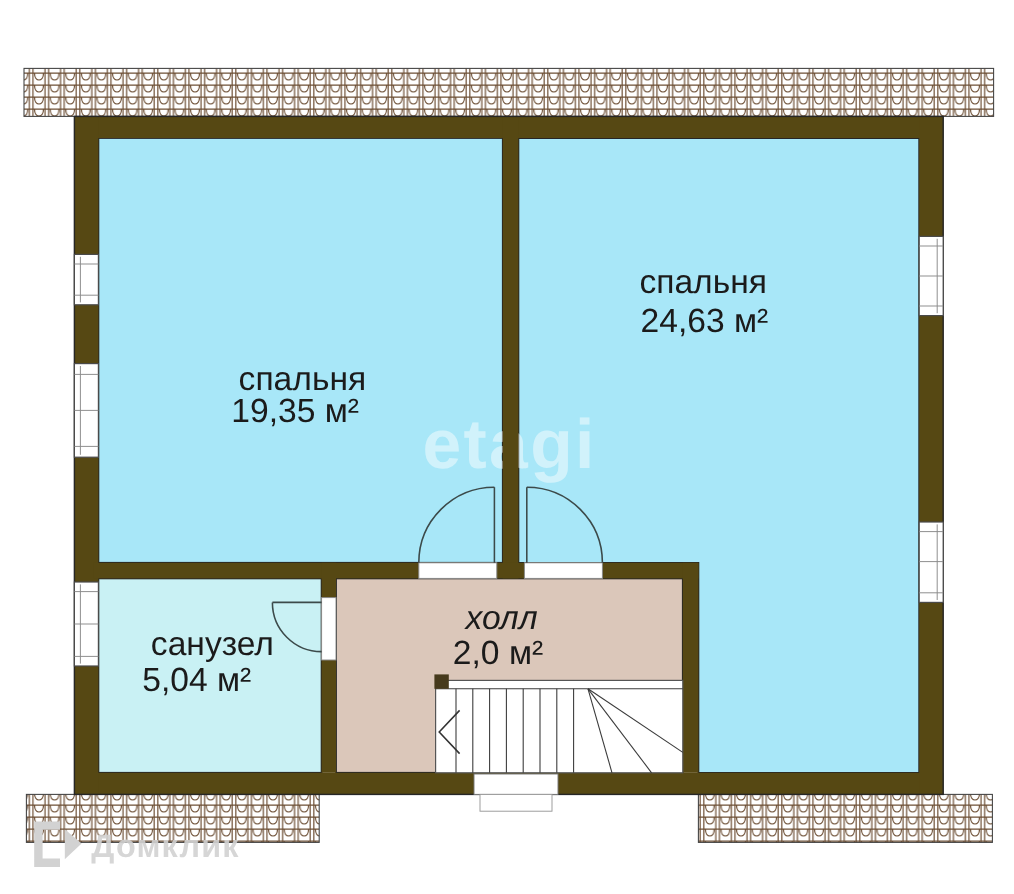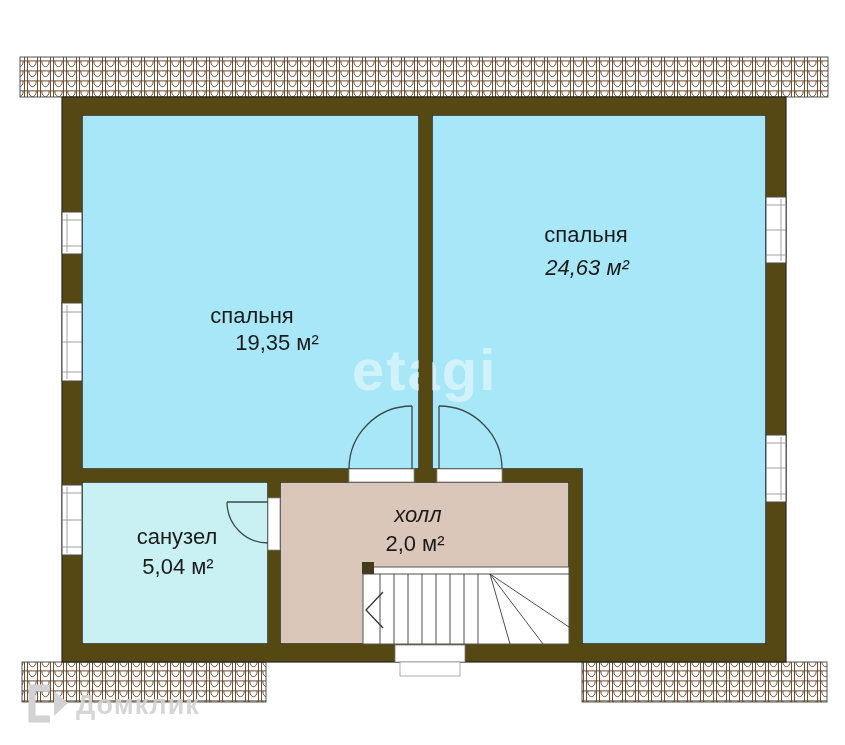--- a/index.html
+++ b/index.html
@@ -8,21 +8,21 @@
     width:845px; height:745px;
     background:#ffffff;
     font-family:"Liberation Sans", sans-serif;
     overflow:hidden;
   }
   .canvas svg { position:absolute; left:0; top:0; }
   .room-label {
     position:absolute;
     transform:translate(-50%,-50%);
     color:#1b1b1b;
-    font-size:22px;
+    font-size:28px;
     line-height:1;
     white-space:nowrap;
     text-align:center;
   }
   .wm-etagi {
     font-family:"Liberation Sans", sans-serif;
     font-size:58px; font-weight:700;
     fill:#ffffff; opacity:0.47; letter-spacing:2px;
   }
   .wm-dom {
@@ -159,24 +159,24 @@
     </g>
 
     <g>
       <path d="M50,688 L32,688 L32,719 L50,719" fill="none" stroke="#d2d2d2" stroke-width="7"></path>
       <polygon points="54,691 68,703 54,716" fill="#d2d2d2"></polygon>
       <text x="76" y="714" class="wm-dom">Домклик</text>
     </g>
   </svg>
 
   <div class="room-label" style="left:252px; top:316px;">спальня</div>
-  <div class="room-label" style="left:246px; top:343px;margin-left:31px;">19,35 м²</div>
+  <div class="room-label" style="left:246px; top:343px;">19,35 м²</div>
 
   <div class="room-label" style="left:586px; top:235px;">спальня</div>
-  <div class="room-label" style="left:587px; top:268px;font-style:italic;">24,63 м²</div>
+  <div class="room-label" style="left:587px; top:268px;">24,63 м²</div>
 
   <div class="room-label" style="left:177px; top:537px;text-align:right;">санузел</div>
-  <div class="room-label" style="left:178px; top:567px;">5,04 м²</div>
+  <div class="room-label" style="left:164px; top:567px;">5,04 м²</div>
 
   <div class="room-label" style="left:418px; top:515px;font-style:italic;">холл</div>
   <div class="room-label" style="left:415px; top:544px;">2,0 м²</div>
 
 </div>
 
 </body></html>

